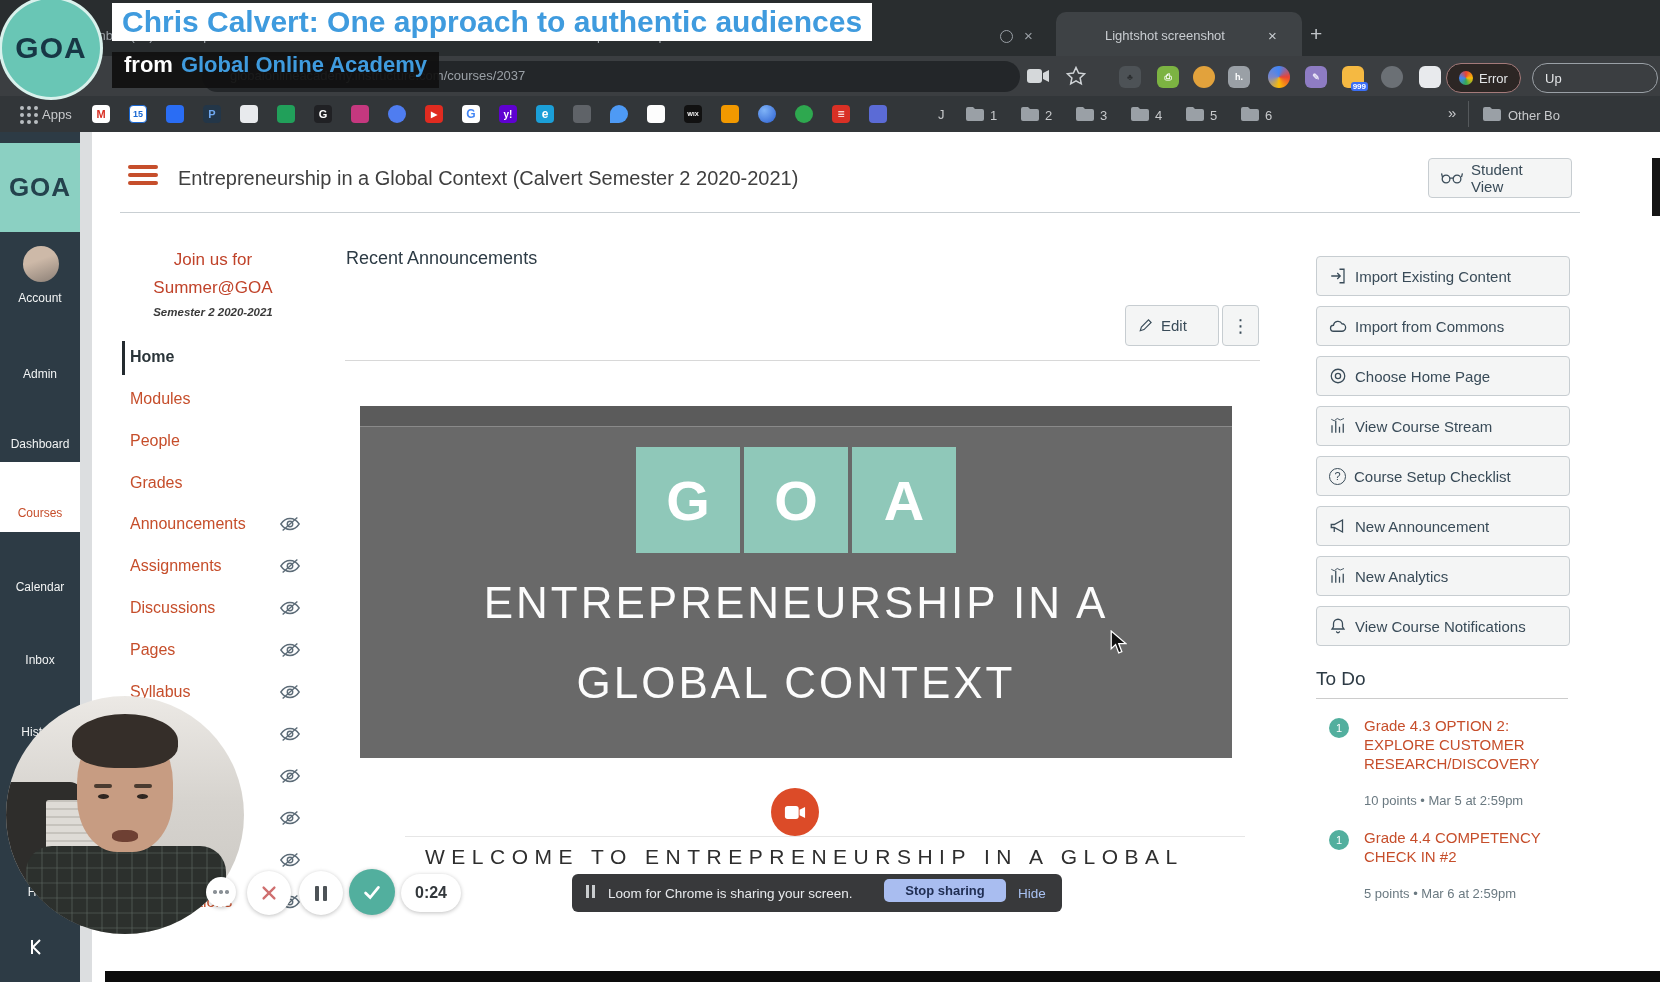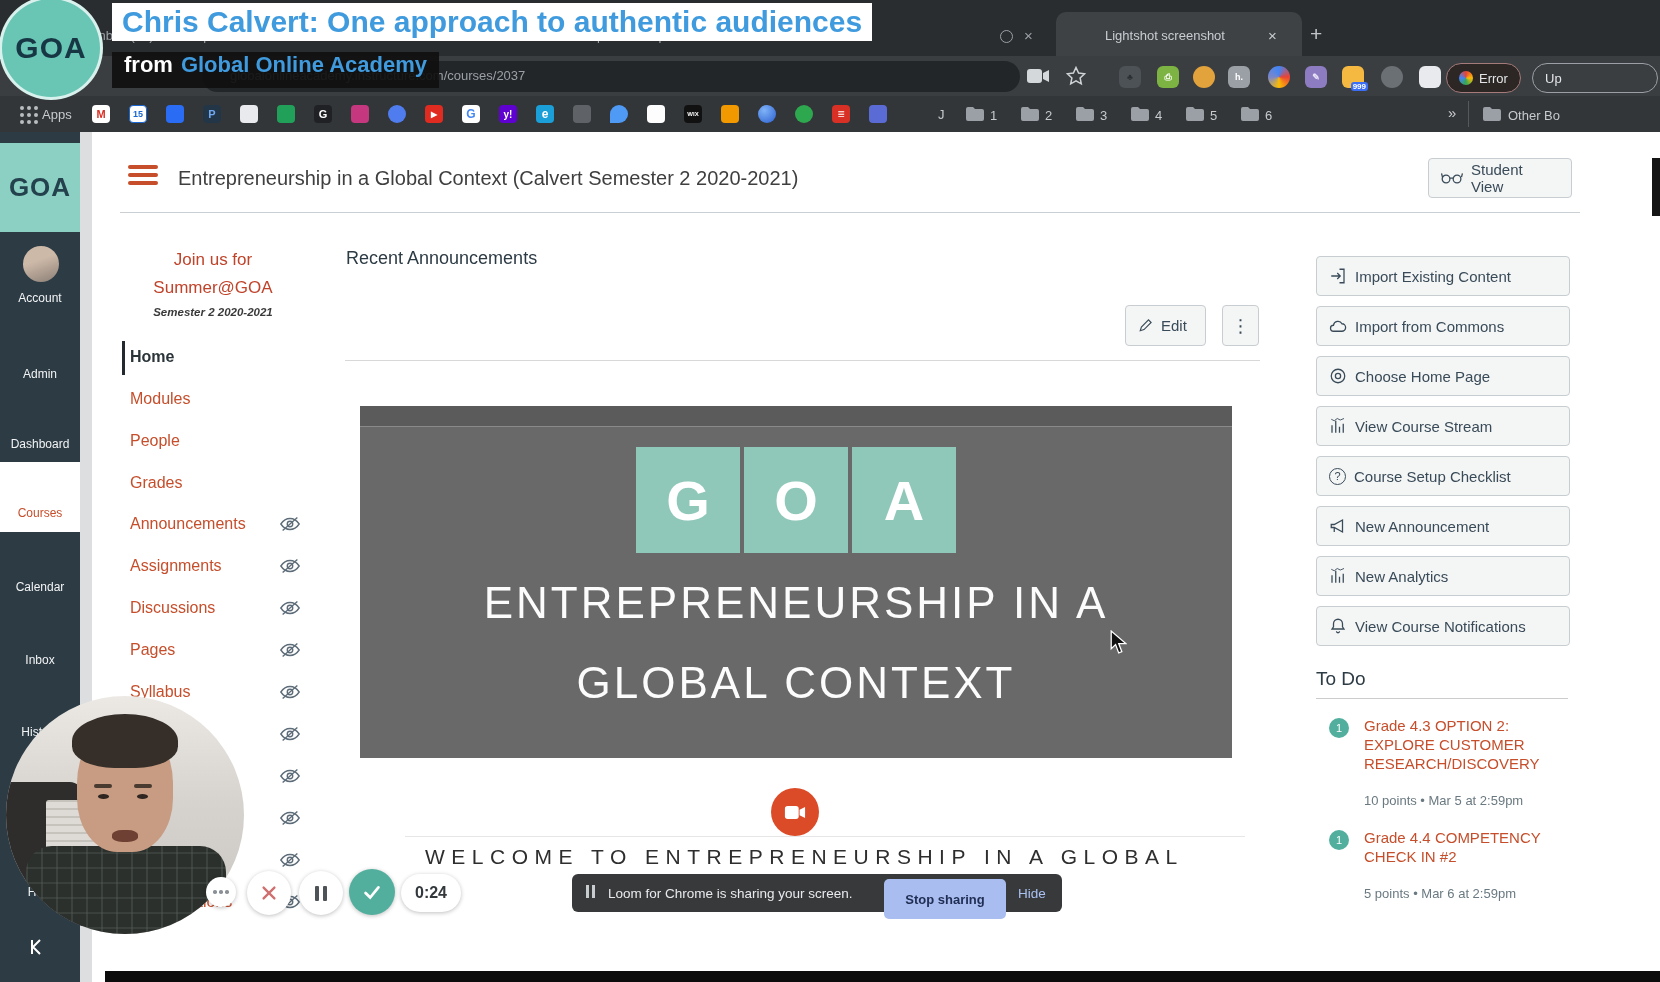--- a/index.html
+++ b/index.html
@@ -53,21 +53,21 @@
   .gbox{position:absolute;top:41px;width:104px;height:106px;background:#8FC8B9;display:flex;align-items:center;justify-content:center;
         color:#fff;font-size:56px;font-weight:700;}
   .bline{position:absolute;width:872px;text-align:center;color:#fcfcfc;font-size:44px;letter-spacing:3px;font-weight:400;}
 
   
   .webcam{left:6px;top:696px;width:238px;height:238px;border-radius:50%;overflow:hidden;z-index:38;
           background:linear-gradient(#ece9e5 0%,#d6d3ce 45%,#c9c6c1 100%);}
   .lbtn{position:absolute;border-radius:50%;background:#fff;box-shadow:0 1px 4px rgba(0,0,0,.25);z-index:41;}
   .sharebar{left:572px;top:874px;width:490px;height:38px;background:#38393b;border-radius:6px;z-index:40;
             display:flex;align-items:center;box-sizing:border-box;padding:0 14px;}
-  .stopbtn{position:absolute;left:312px;top:5px;width:122px;height:40px;background:#a9bdf0;border-radius:5px;
+  .stopbtn{position:absolute;left:312px;top:5px;width:122px;height:23px;background:#a9bdf0;border-radius:5px;
            color:#1f2d52;font-size:13px;font-weight:700;display:flex;align-items:center;justify-content:center;}
   .pbars i{display:inline-block;width:3px;height:13px;background:#c9ccce;margin-right:3px;}
   .blackbar{left:105px;top:971px;width:1555px;height:11px;background:#0c0c0c;z-index:45;}
 
   
   .ovl-logo{left:-1px;top:-4px;width:104px;height:104px;border-radius:50%;background:#69C6B5;z-index:50;
             border:3px solid rgba(255,255,255,.75);box-sizing:border-box;display:flex;align-items:center;justify-content:center;
             font-size:30px;font-weight:800;color:#173745;letter-spacing:1px;}
   .ovl-title{left:112px;top:3px;height:38px;background:#fff;z-index:50;display:flex;align-items:center;padding:0 10px;
              font-size:30px;font-weight:700;color:#3F9BDE;white-space:nowrap;}
@@ -319,21 +319,21 @@
       <circle cx="12" cy="8" r="3" fill="none" stroke="#5d6c78" stroke-width="1.5"></circle>
       <line x1="4" y1="15" x2="20" y2="1" stroke="#5d6c78" stroke-width="1.5"></line>
     </svg>
   <svg class="eye" style="top:894px" width="22" height="16" viewBox="0 0 24 16">
       <path d="M2 8s4-6 10-6 10 6 10 6-4 6-10 6S2 8 2 8z" fill="none" stroke="#5d6c78" stroke-width="1.5"></path>
       <circle cx="12" cy="8" r="3" fill="none" stroke="#5d6c78" stroke-width="1.5"></circle>
       <line x1="4" y1="15" x2="20" y2="1" stroke="#5d6c78" stroke-width="1.5"></line>
     </svg>
 
   <div class="t" style="left:346px;top:248px;font-size:18px;color:#2d3b45;font-weight:500">Recent Announcements</div>
-  <div class="btn" style="left:1125px;top:305px;width:81px;height:41px">
+  <div class="btn" style="left:1125px;top:305px;width:94px;height:41px">
     <svg width="15" height="15" viewBox="0 0 20 20">
         <path d="M3 17l1.5-5L14 2.5 17.5 6 8 15.5 3 17z" fill="none" stroke="#394B58" stroke-width="1.5"></path>
       </svg>
     <span>Edit</span>
   </div>
   <div class="btn" style="left:1222px;top:305px;width:37px;height:41px;justify-content:center;font-size:18px">
       <span>⋮</span>
     </div>
   <div class="abs" style="left:345px;top:360px;width:915px;height:1px;background:#d8d8d8"></div>
 

